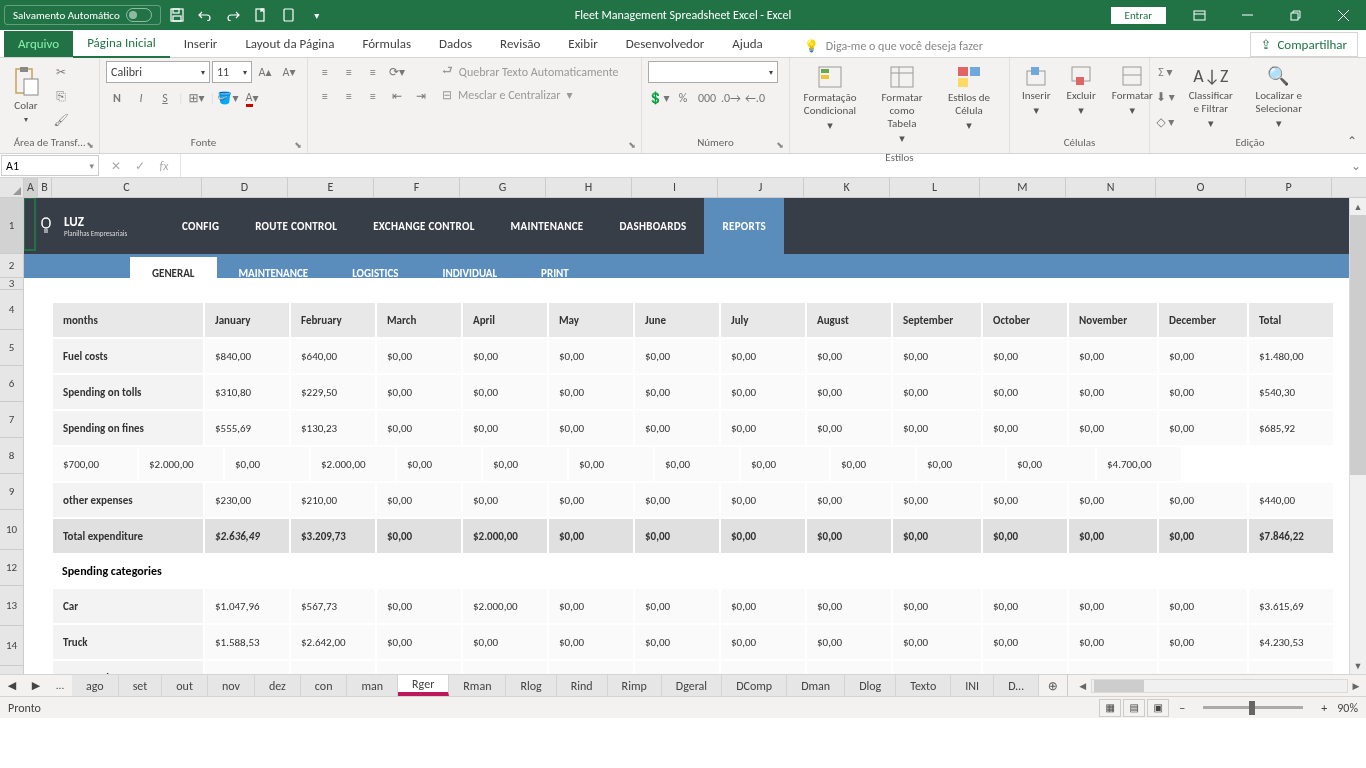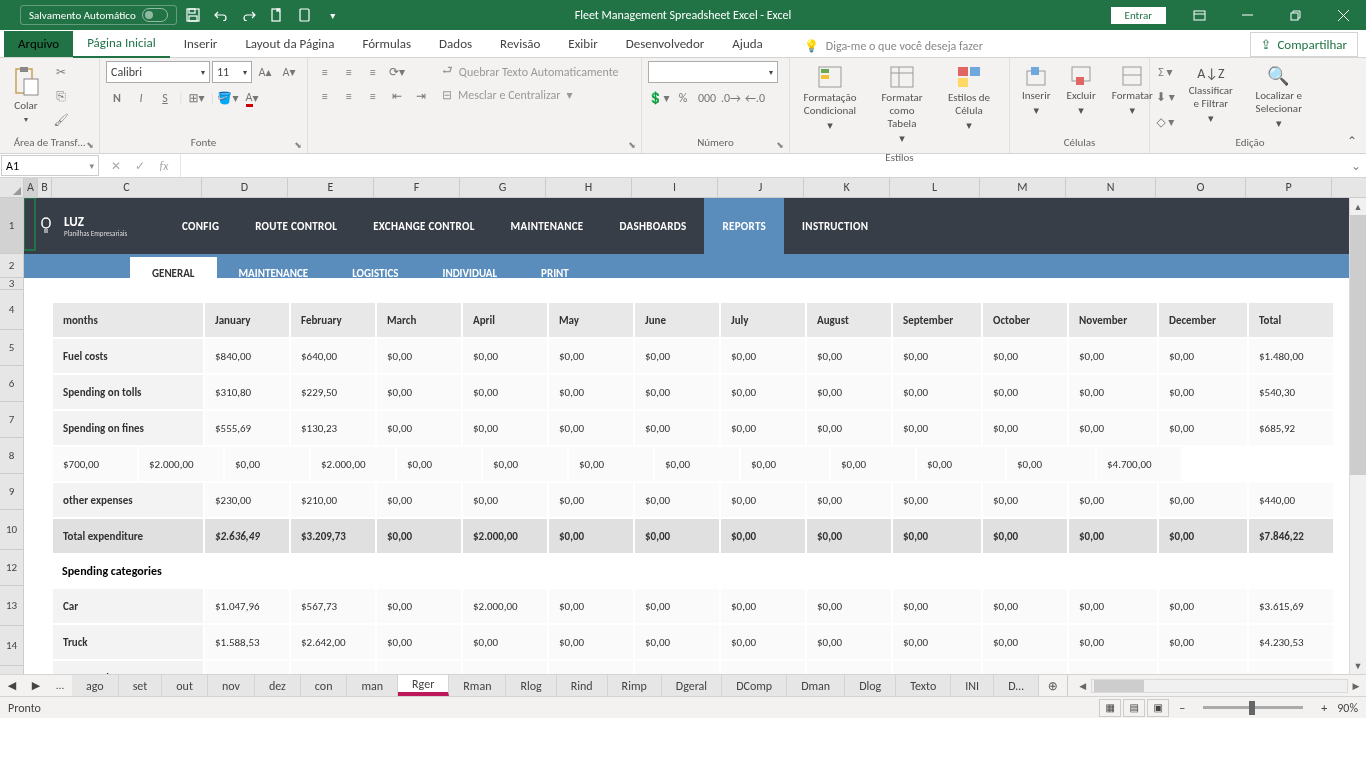--- a/index.html
+++ b/index.html
@@ -1,32 +1,32 @@
 <!DOCTYPE html>
 <html><head>
 <meta charset="utf-8">
 <style>
 * { box-sizing: border-box; margin: 0; padding: 0; font-family: 'Segoe UI', Calibri, sans-serif; }
 body { background: #fff; overflow: hidden; width: 1366px; height: 768px; font-size: 12px; }
 
 
 .title-bar { height: 30px; background: #217346; color: white; display: flex; align-items: center; position: relative; }
-.title-qat { display: flex; align-items: center; gap: 4px; padding-left: 20px; }
+.title-qat { display: flex; align-items: center; gap: 4px; padding-left: 4px; }
 .autosave { display: flex; align-items: center; gap: 6px; padding: 2px 8px; border: 1px solid rgba(255,255,255,0.3); border-radius: 3px; font-size: 11px; }
 .toggle-off { width: 26px; height: 14px; border: 1px solid rgba(255,255,255,0.5); border-radius: 8px; position: relative; }
 .toggle-off::after { content: ''; width: 8px; height: 8px; background: rgba(255,255,255,0.5); border-radius: 50%; position: absolute; left: 2px; top: 2px; }
 .qat-btn { width: 24px; height: 24px; display: flex; align-items: center; justify-content: center; cursor: pointer; }
 .title-center { position: absolute; left: 50%; transform: translateX(-50%); font-size: 12px; }
 .title-right { margin-left: auto; display: flex; align-items: center; gap: 2px; }
 .entrar-btn { background: #fff; color: #217346; padding: 2px 14px; font-size: 11px; cursor: pointer; margin-right: 8px; }
 .win-btn { width: 46px; height: 30px; display: flex; align-items: center; justify-content: center; cursor: pointer; }
 
 
 .ribbon-tabs { height: 28px; background: #fff; border-bottom: 1px solid #d4d4d4; display: flex; align-items: flex-end; padding-left: 4px; }
-.file-tab { background: #217346; color: #000000; padding: 5px 14px 6px; font-size: 13px; cursor: pointer; }
+.file-tab { background: #217346; color: #86efac; padding: 5px 14px 6px; font-size: 13px; cursor: pointer; }
 .ribbon-tab { padding: 5px 14px 6px; font-size: 13px; cursor: pointer; color: #444; }
 .ribbon-tab.active { color: #217346; border-bottom: 2px solid #217346; margin-bottom: -1px; }
 .tell-me { margin-left: 20px; display: flex; align-items: center; color: #888; font-size: 12px; padding: 4px 8px; }
 .tell-me-icon { margin-right: 6px; }
 .share-box { margin-left: auto; border: 1px solid #d4d4d4; padding: 4px 10px; display: flex; align-items: center; gap: 6px; color: #217346; cursor: pointer; font-size: 13px; margin-right: 8px; }
 
 
 .ribbon { height: 96px; background: #f3f2f1; border-bottom: 1px solid #d4d4d4; display: flex; position: relative; }
 .ribbon-group { border-right: 1px solid #e1dfdd; display: flex; flex-direction: column; padding: 3px 6px 2px; position: relative; }
 .ribbon-controls { flex: 1; display: flex; align-items: flex-start; gap: 4px; color: #777; }
@@ -324,21 +324,21 @@
     </div>
     <div class="ribbon-label">Células</div>
   </div>
   <div class="ribbon-group" style="width:200px;border-right:none">
     <div class="ribbon-controls">
       <div class="mini-col" style="gap:3px">
         <div class="mini-btn" style="width:auto">Σ ▾</div>
         <div class="mini-btn" style="width:auto">⬇ ▾</div>
         <div class="mini-btn" style="width:auto">◇ ▾</div>
       </div>
-      <div class="big-btn" style="width:64px"><span style="font-size:14px">A↓Z</span><span>Classificar e Filtrar</span>▾</div>
+      <div class="big-btn" style="width:64px"><span style="font-size:18px">A↓Z</span><span>Classificar e Filtrar</span>▾</div>
       <div class="big-btn" style="width:64px"><span style="font-size:18px">🔍</span><span>Localizar e Selecionar</span>▾</div>
     </div>
     <div class="ribbon-label">Edição</div>
   </div>
   <div class="ribbon-collapse">⌃</div>
 </div>
 
 <div class="formula-bar">
   <div class="name-box">
       <span>A1</span>
@@ -406,21 +406,20 @@
               <div style="font-size:7px;opacity:0.8">Planilhas Empresariais</div>
             </div>
         </div>
         <div id="nav-items" style="display:flex;margin-left:20px">
             <div class="nav-item">CONFIG</div>
             <div class="nav-item">ROUTE CONTROL</div>
             <div class="nav-item">EXCHANGE CONTROL</div>
             <div class="nav-item">MAINTENANCE</div>
             <div class="nav-item">DASHBOARDS</div>
             <div class="nav-item active">REPORTS</div>
-            <div class="nav-item">INSTRUCTION</div>
           </div>
       </div>
       <div class="sub-nav-bar"></div>
       <div class="sub-nav" id="sub-nav-items">
           <div class="sub-nav-tab active">GENERAL</div>
           <div class="sub-nav-tab">MAINTENANCE</div>
           <div class="sub-nav-tab">LOGISTICS</div>
           <div class="sub-nav-tab">INDIVIDUAL</div>
           <div class="sub-nav-tab">PRINT</div>
         </div>

